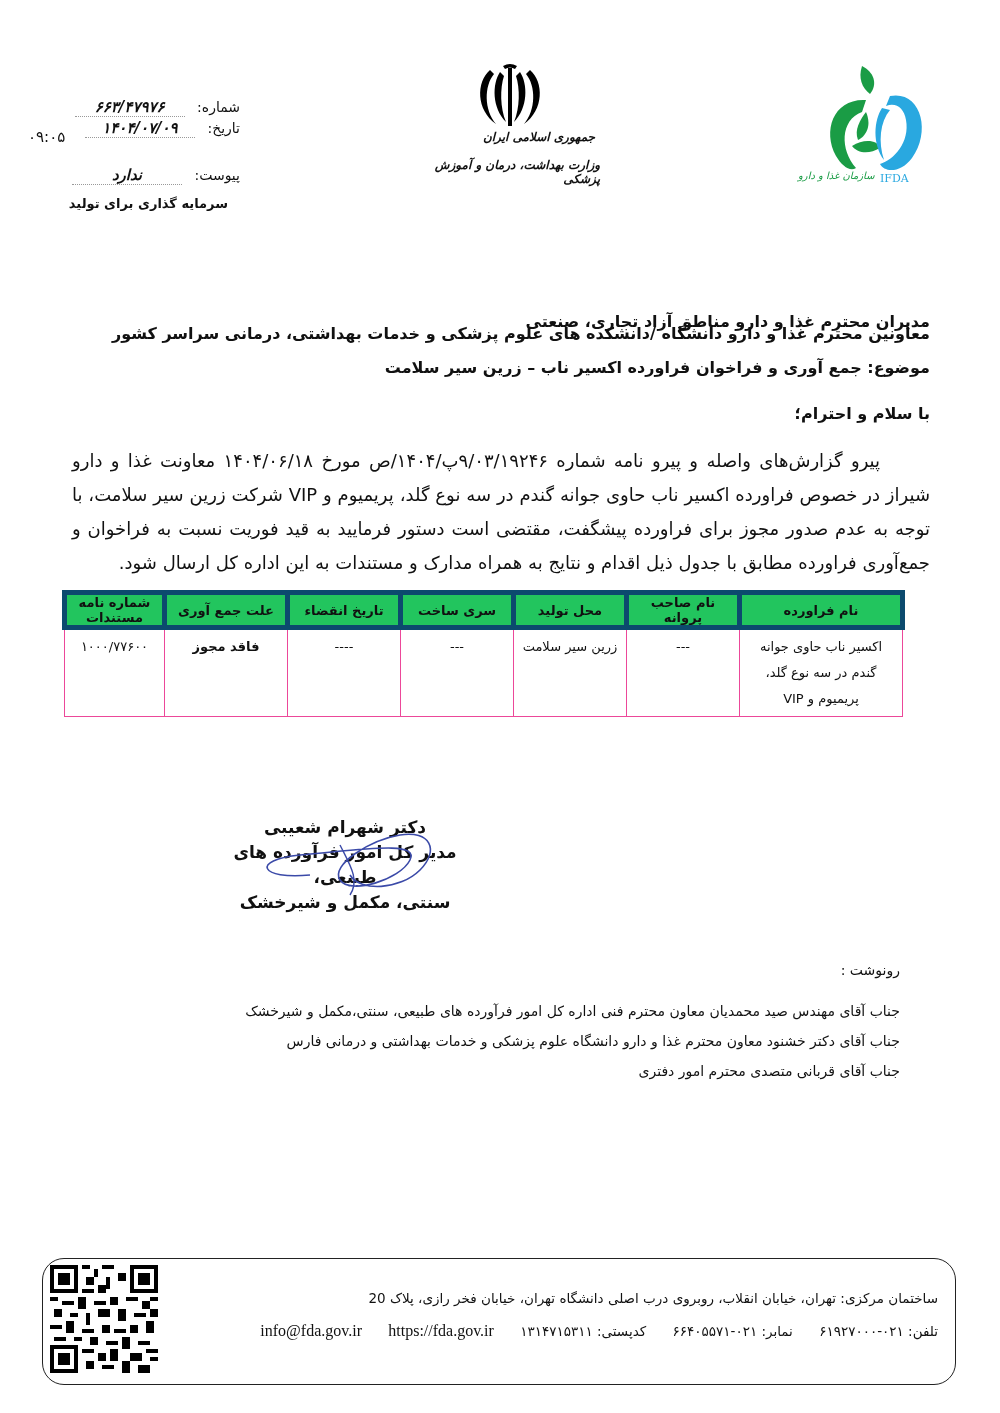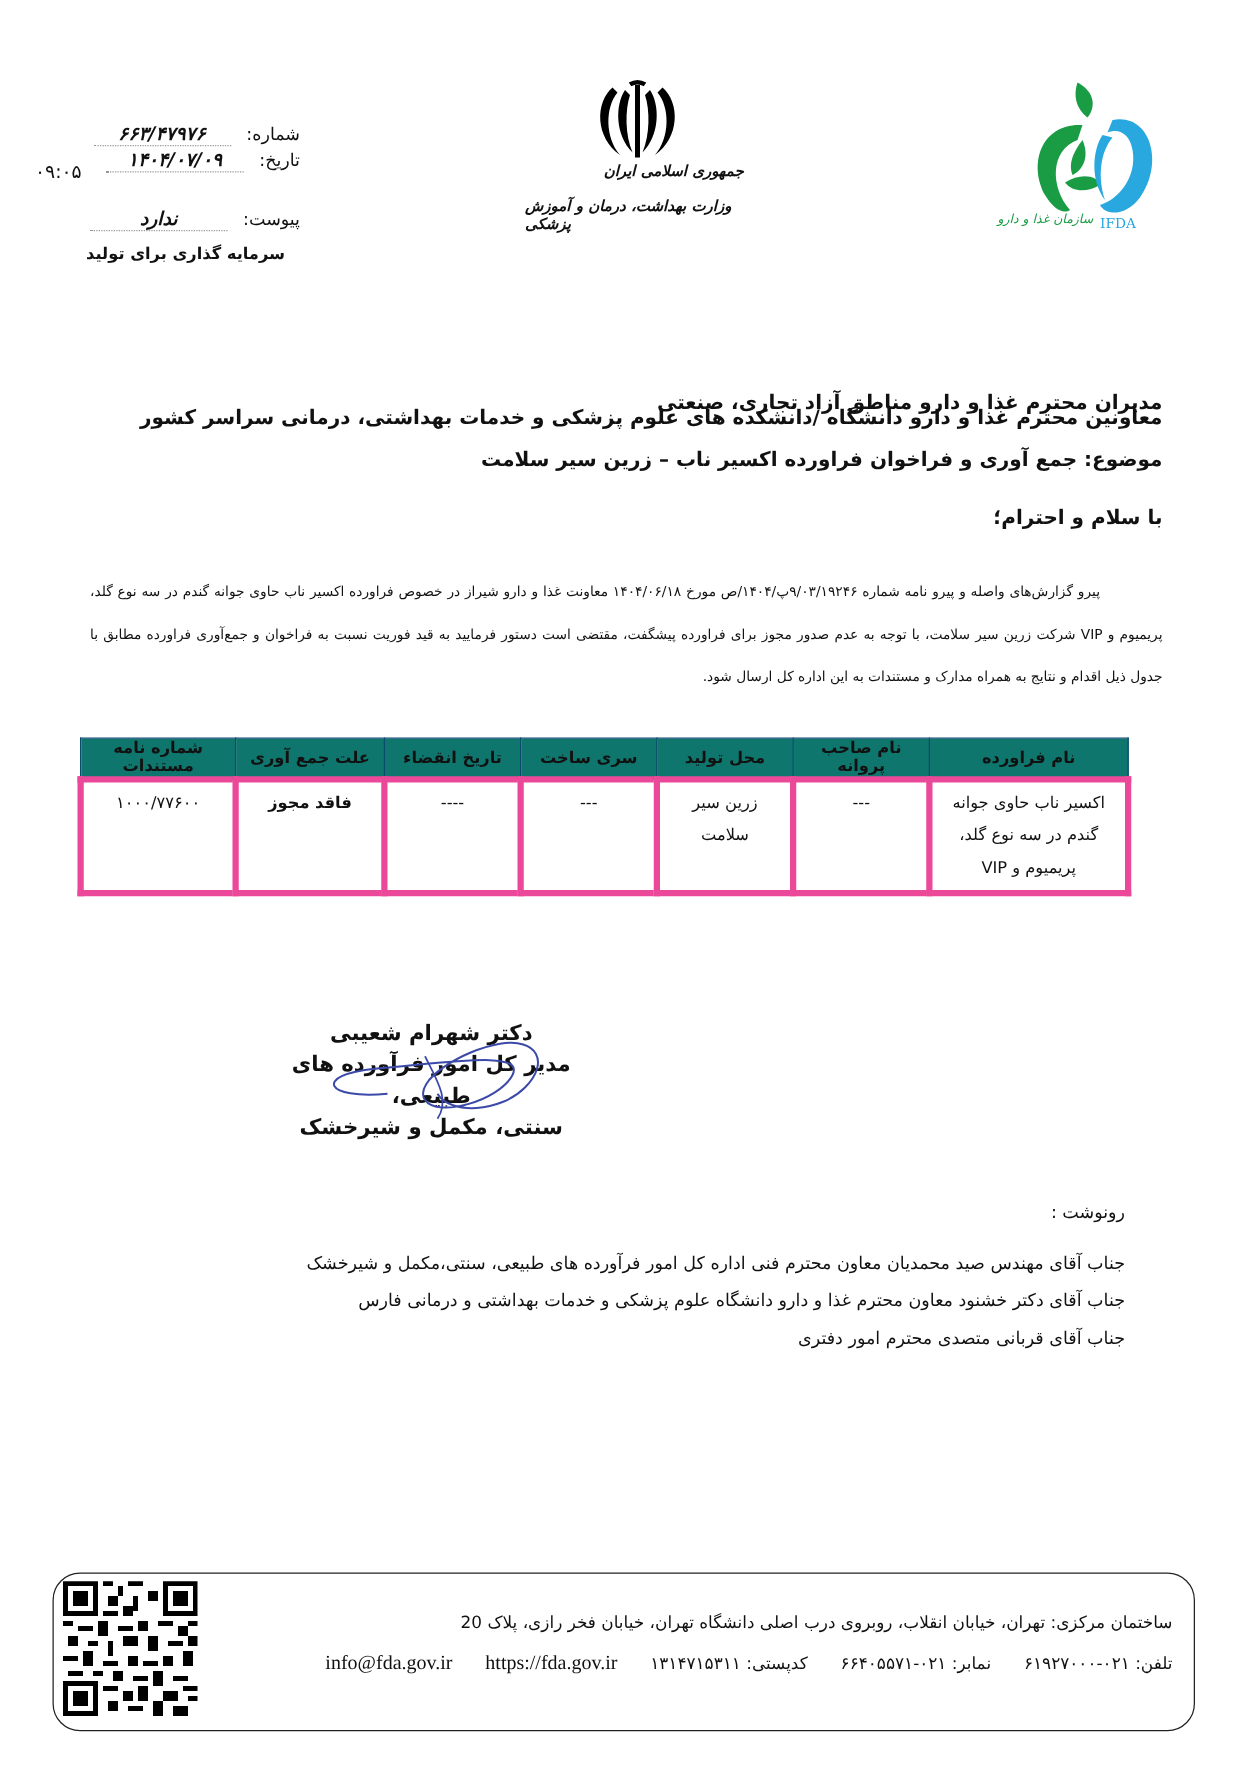--- a/index.html
+++ b/index.html
@@ -11,39 +11,39 @@
   .meta-label { display:inline-block; }
   .meta-value { display:inline-block; min-width:110px; border-bottom:1px dotted #999; text-align:center;
                 font-weight:bold; font-size:15px; font-style:italic; margin-right:8px; }
   .meta-time { position:absolute; left:28px; top:128px; font-size:15px; font-weight:normal; }
   .meta-note { position:absolute; right:772px; top:196px; font-size:13px; font-weight:bold; direction:rtl; }
 
   
   .emblem { position:absolute; left:470px; top:62px; width:80px; height:70px; }
   .emblem-title { position:absolute; left:430px; top:130px; width:165px; text-align:right; direction:rtl;
                   font-family:"DejaVu Serif", serif; font-style:italic; font-weight:bold; font-size:12px; }
-  .emblem-title2 { position:absolute; left:420px; top:158px; width:180px; text-align:left; direction:rtl;
+  .emblem-title2 { position:absolute; left:420px; top:158px; width:180px; text-align:right; direction:rtl;
                   font-family:"DejaVu Serif", serif; font-style:italic; font-weight:bold; font-size:12px; }
 
   
   .ifda { position:absolute; left:800px; top:60px; width:140px; height:130px; }
   .ifda-sub { position:absolute; left:798px; top:170px; font-size:10px; color:#1a9c45; font-style:italic; direction:rtl; }
   .ifda-en { position:absolute; left:880px; top:172px; font-size:11px; color:#29a8e0; font-family:"DejaVu Serif", serif; }
 
   
   .bold-line { position:absolute; right:70px; direction:rtl; font-weight:bold; font-size:16px; white-space:nowrap; }
-  .para { position:absolute; left:72px; right:70px; top:457px; direction:rtl; text-align:justify;
-          font-size:11px; line-height:34px; }
+  .para { position:absolute; left:72px; right:70px; top:444px; direction:rtl; text-align:justify;
+          font-size:18px; line-height:34px; }
   .para p { margin:0; text-indent:50px; }
 
   
   table.items { position:absolute; left:62px; top:590px; width:843px; border-collapse:collapse; direction:rtl;
                 font-size:13px; }
-  table.items th { background:#0f766e; border:1px solid #0c4a6e; font-weight:bold; height:28px; padding:0 4px; }
-  table.items td { border:5px solid #ec4899; vertical-align:top; text-align:center; padding:4px 6px; height:70px; line-height:26px; }
+  table.items th { background:#22c55e; border:5px solid #0c4a6e; font-weight:bold; height:28px; padding:0 4px; }
+  table.items td { border:1px solid #ec4899; vertical-align:top; text-align:center; padding:4px 6px; height:70px; line-height:26px; }
 
   
   .sig { position:absolute; left:200px; top:815px; width:290px; text-align:center; direction:rtl;
          font-weight:bold; font-size:17px; line-height:25px; }
   .sig-scribble { position:absolute; left:240px; top:820px; width:230px; height:80px; pointer-events:none; }
 
   
   .cc-label { position:absolute; right:100px; top:962px; direction:rtl; font-size:14px; }
   .cc-line { position:absolute; right:100px; direction:rtl; font-size:14px; white-space:nowrap; }
 

